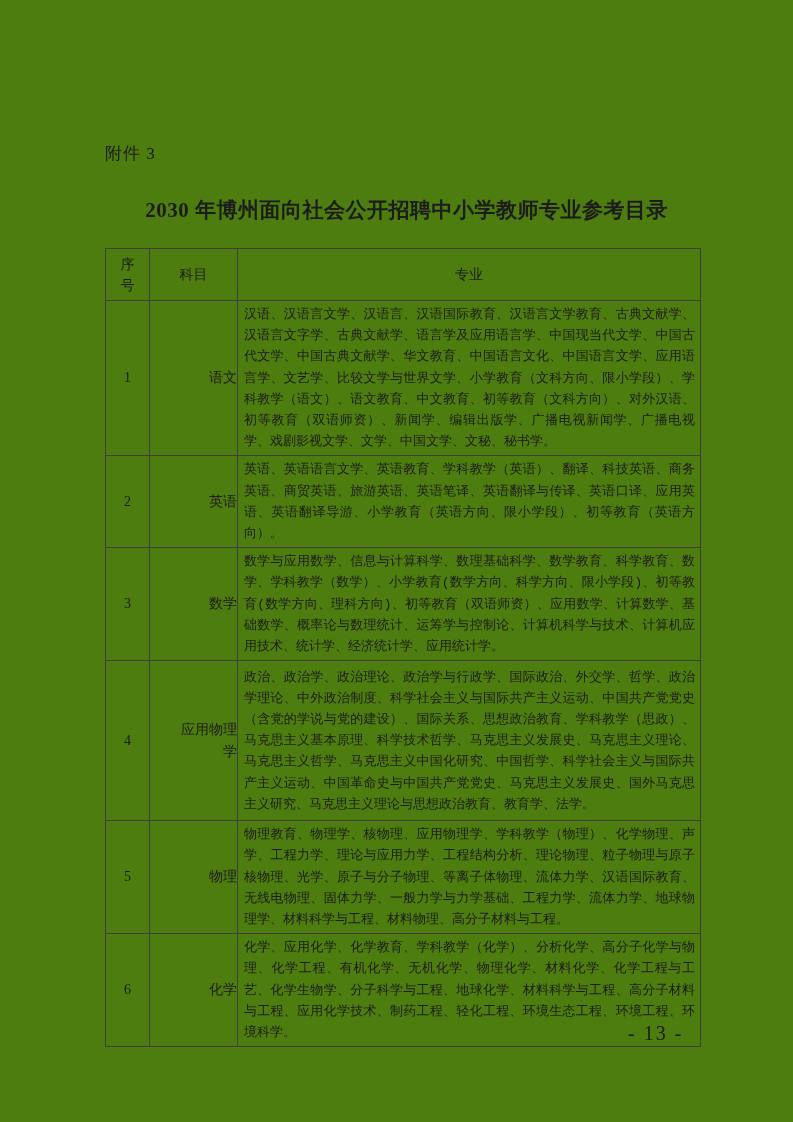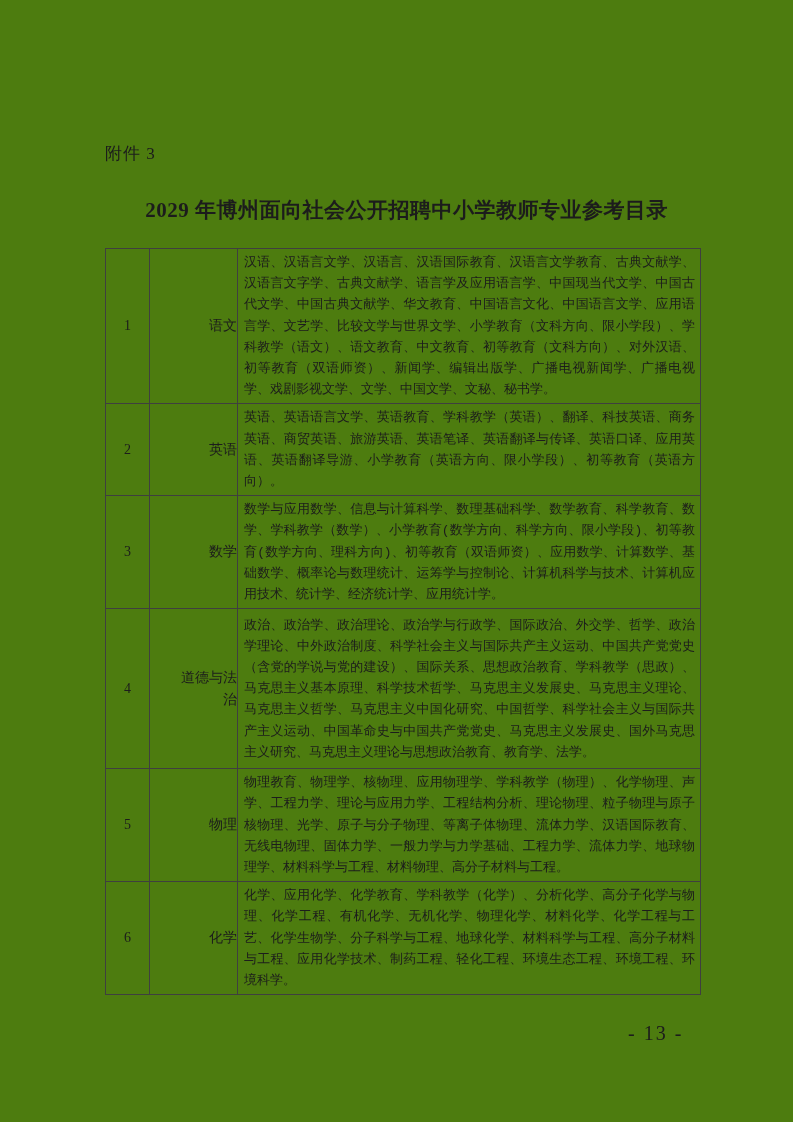--- a/index.html
+++ b/index.html
@@ -84,29 +84,34 @@
     letter-spacing: 2px;
   }
 </style>
 </head>
 <body>
 
 <div class="page">
 
   <div class="attachment-label">附件 3</div>
 
-  <h1 class="doc-title">2029 年博州面向社会公开招聘中小学教师专业参考目录</h1>
+  <h1 class="doc-title">2030 年博州面向社会公开招聘中小学教师专业参考目录</h1>
 
   <table class="catalog">
     <colgroup>
       <col class="c-no">
       <col class="c-subject">
       <col class="c-major">
     </colgroup>
     <tbody>
+      <tr class="head-row">
+        <th><span class="no-wrap">序号</span></th>
+        <th>科目</th>
+        <th>专业</th>
+      </tr>
 
       <tr class="r1">
         <td class="cell-no">1</td>
         <td class="cell-subject"><span class="subject-wrap">语文</span></td>
         <td class="cell-majors">汉语、汉语言文学、汉语言、汉语国际教育、汉语言文学教育、古典文献学、汉语言文字学、古典文献学、语言学及应用语言学、中国现当代文学、中国古代文学、中国古典文献学、华文教育、中国语言文化、中国语言文学、应用语言学、文艺学、比较文学与世界文学、小学教育（文科方向、限小学段）、学科教学（语文）、语文教育、中文教育、初等教育（文科方向）、对外汉语、初等教育（双语师资）、新闻学、编辑出版学、广播电视新闻学、广播电视学、戏剧影视文学、文学、中国文学、文秘、秘书学。</td>
       </tr>
 
       <tr class="r2">
         <td class="cell-no">2</td>
         <td class="cell-subject"><span class="subject-wrap">英语</span></td>
@@ -114,21 +119,21 @@
       </tr>
 
       <tr class="r3">
         <td class="cell-no">3</td>
         <td class="cell-subject"><span class="subject-wrap">数学</span></td>
         <td class="cell-majors">数学与应用数学、信息与计算科学、数理基础科学、数学教育、科学教育、数学、学科教学（数学）、小学教育(数学方向、科学方向、限小学段)、初等教育(数学方向、理科方向)、初等教育（双语师资）、应用数学、计算数学、基础数学、概率论与数理统计、运筹学与控制论、计算机科学与技术、计算机应用技术、统计学、经济统计学、应用统计学。</td>
       </tr>
 
       <tr class="r4">
         <td class="cell-no">4</td>
-        <td class="cell-subject"><span class="subject-wrap">道德与法治</span></td>
+        <td class="cell-subject"><span class="subject-wrap">应用物理学</span></td>
         <td class="cell-majors">政治、政治学、政治理论、政治学与行政学、国际政治、外交学、哲学、政治学理论、中外政治制度、科学社会主义与国际共产主义运动、中国共产党党史（含党的学说与党的建设）、国际关系、思想政治教育、学科教学（思政）、马克思主义基本原理、科学技术哲学、马克思主义发展史、马克思主义理论、马克思主义哲学、马克思主义中国化研究、中国哲学、科学社会主义与国际共产主义运动、中国革命史与中国共产党党史、马克思主义发展史、国外马克思主义研究、马克思主义理论与思想政治教育、教育学、法学。</td>
       </tr>
 
       <tr class="r5">
         <td class="cell-no">5</td>
         <td class="cell-subject"><span class="subject-wrap">物理</span></td>
         <td class="cell-majors">物理教育、物理学、核物理、应用物理学、学科教学（物理）、化学物理、声学、工程力学、理论与应用力学、工程结构分析、理论物理、粒子物理与原子核物理、光学、原子与分子物理、等离子体物理、流体力学、汉语国际教育、无线电物理、固体力学、一般力学与力学基础、工程力学、流体力学、地球物理学、材料科学与工程、材料物理、高分子材料与工程。</td>
       </tr>
 
       <tr class="r6">

